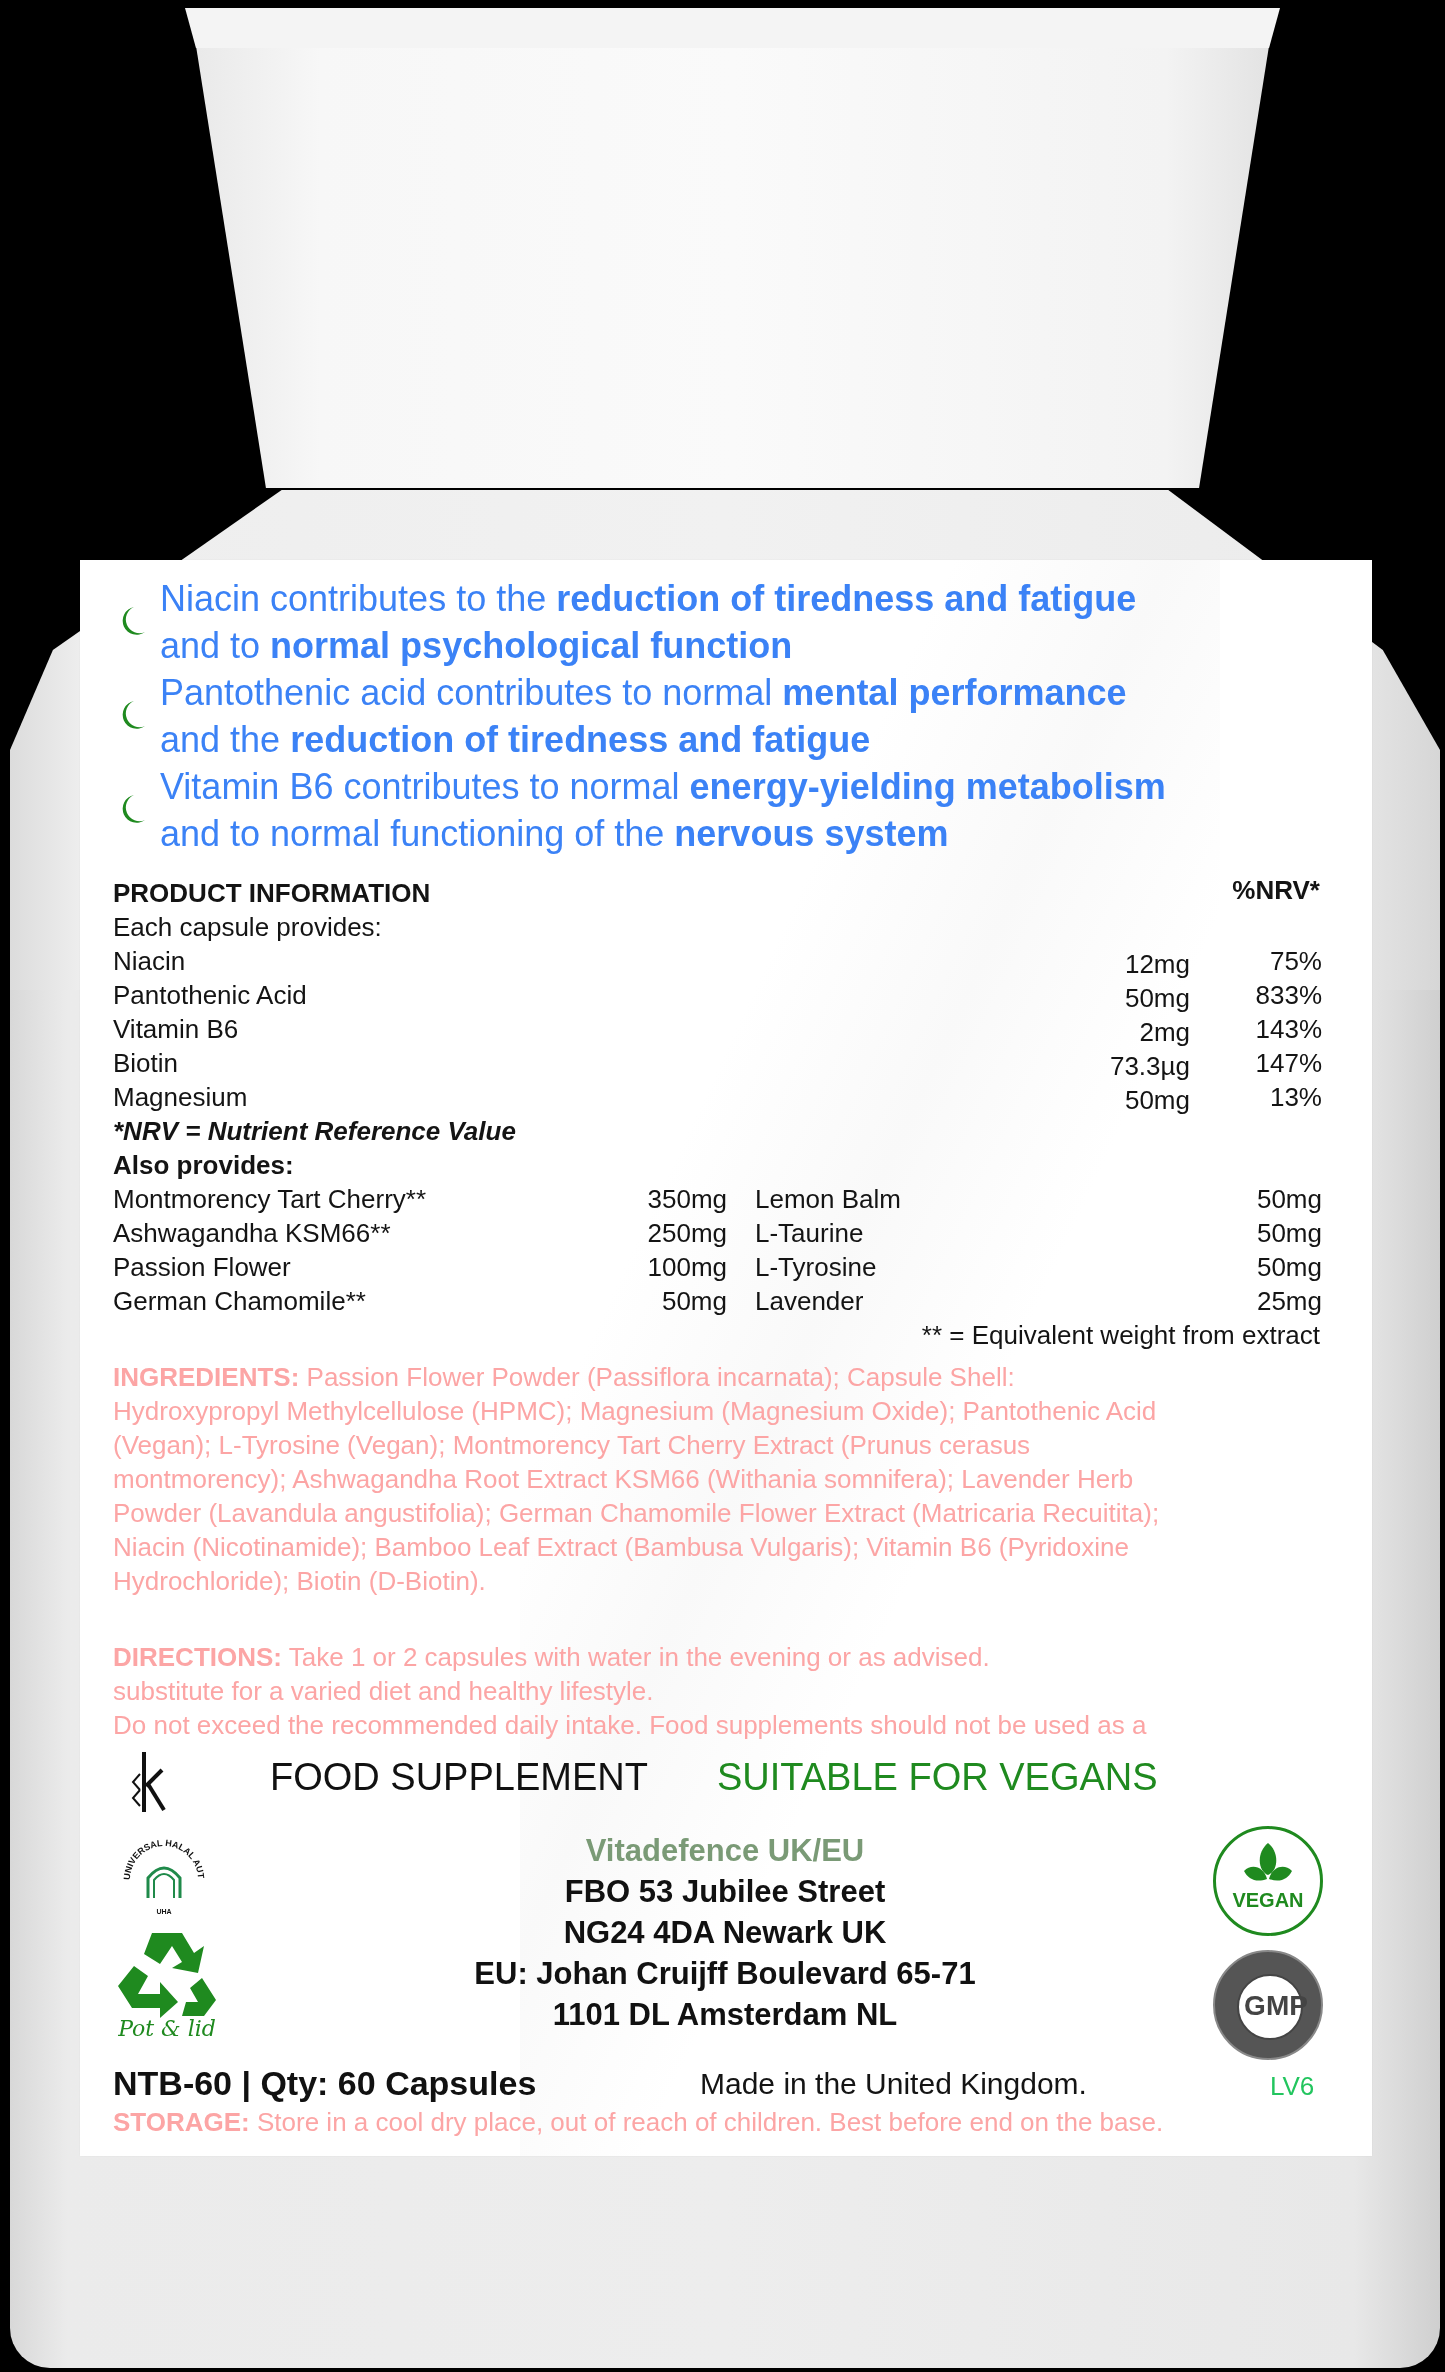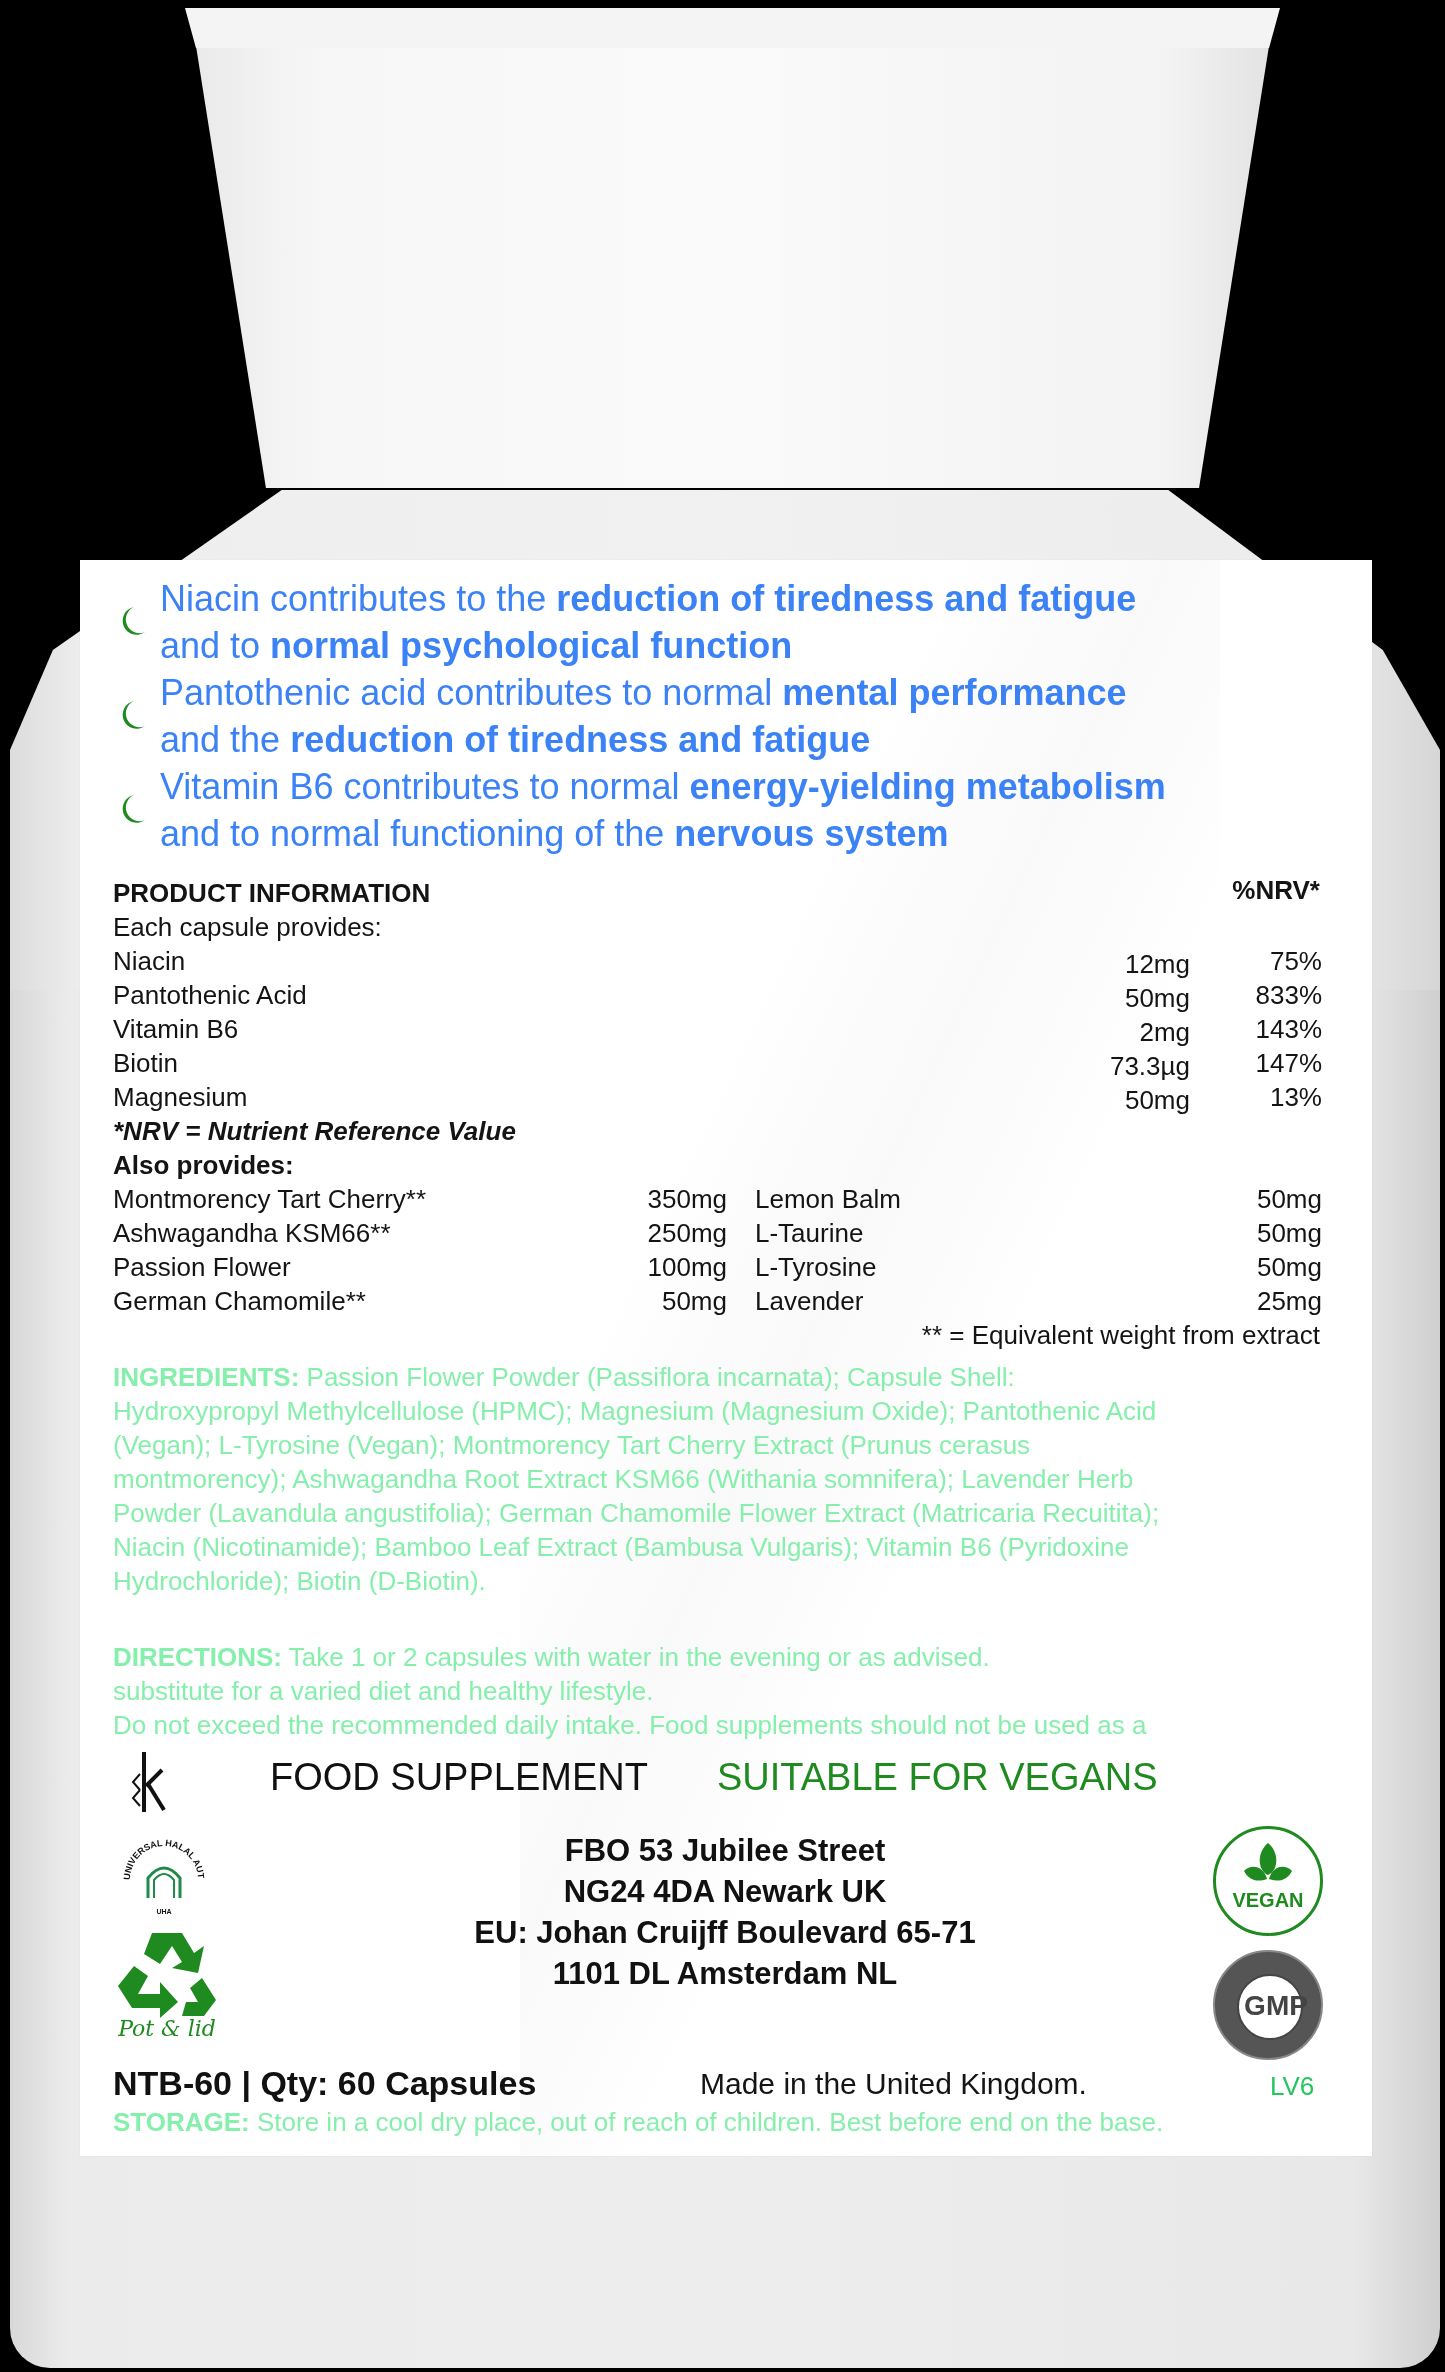--- a/index.html
+++ b/index.html
@@ -27,21 +27,21 @@
   .claim-line { position:absolute; left:160px; font-size:36px; line-height:47px; white-space:nowrap; color:#3b82f6; }
   .claim-line b { font-weight:bold; }
   .moon { position:absolute; left:120px; width:26px; height:30px; }
 
   
   .pi { position:absolute; font-size:26px; line-height:34px; white-space:nowrap; color:#141414; }
   .pi-b { font-weight:bold; }
   .right { text-align:right; }
   .ital { font-style:italic; font-weight:bold; }
 
-  .para { position:absolute; left:113px; width:1230px; font-size:26px; line-height:34px; color:#86efac; }
+  .para { position:absolute; left:113px; width:1230px; font-size:26px; line-height:34px; color:#fca5a5; }
   .para b { font-weight:bold; }
 
   .big { position:absolute; font-size:38px; line-height:44px; white-space:nowrap; }
   .green { color:#1f8a1f; }
   .addr { position:absolute; left:380px; width:690px; text-align:center; font-size:31px; line-height:41px; font-weight:bold; color:#111; }
   .addr .co { color:#7a9a76; }
 </style>
 </head>
 <body>
 
@@ -170,20 +170,21 @@
 <div class="abs" style="left:112px;top:1928px;width:110px;height:120px">
   <svg width="110" height="90" viewBox="0 0 110 90">
     <path d="M40 5 L70 5 L82 25 L92 18 L86 45 L60 40 L70 34 L60 18 L48 36 L32 26 Z" fill="#1f8a1f"></path>
     <path d="M22 38 L36 48 L26 66 L48 66 L48 54 L66 74 L48 90 L48 80 L20 80 L6 58 Z" fill="#1f8a1f"></path>
     <path d="M90 50 L104 72 L92 88 L70 88 L74 74 L86 74 L78 60 Z" fill="#1f8a1f"></path>
   </svg>
   <div style="position:absolute;left:0;top:88px;width:110px;text-align:center;font-family:'DejaVu Serif',serif;font-style:italic;font-size:22px;color:#1f8a1f">Pot &amp; lid</div>
 </div>
 
 <div class="addr" style="top:1830px">
+  <div class="co">Vitadefence UK/EU</div>
   <div>FBO 53 Jubilee Street</div>
   <div>NG24 4DA Newark UK</div>
   <div>EU: Johan Cruijff Boulevard 65-71</div>
   <div>1101 DL Amsterdam NL</div>
 </div>
 
 <div class="abs" style="left:1213px;top:1826px;width:104px;height:104px;border:3px solid #1f8a1f;border-radius:50%;background:#ffffff">
   <svg class="abs" style="left:26px;top:12px" width="52" height="50" viewBox="0 0 52 50">
     <path d="M26 2 C38 12 36 30 26 34 C16 30 14 12 26 2 Z" fill="#1f8a1f"></path>
     <path d="M2 30 C10 22 22 26 25 38 C14 42 6 38 2 30 Z" fill="#1f8a1f"></path>

